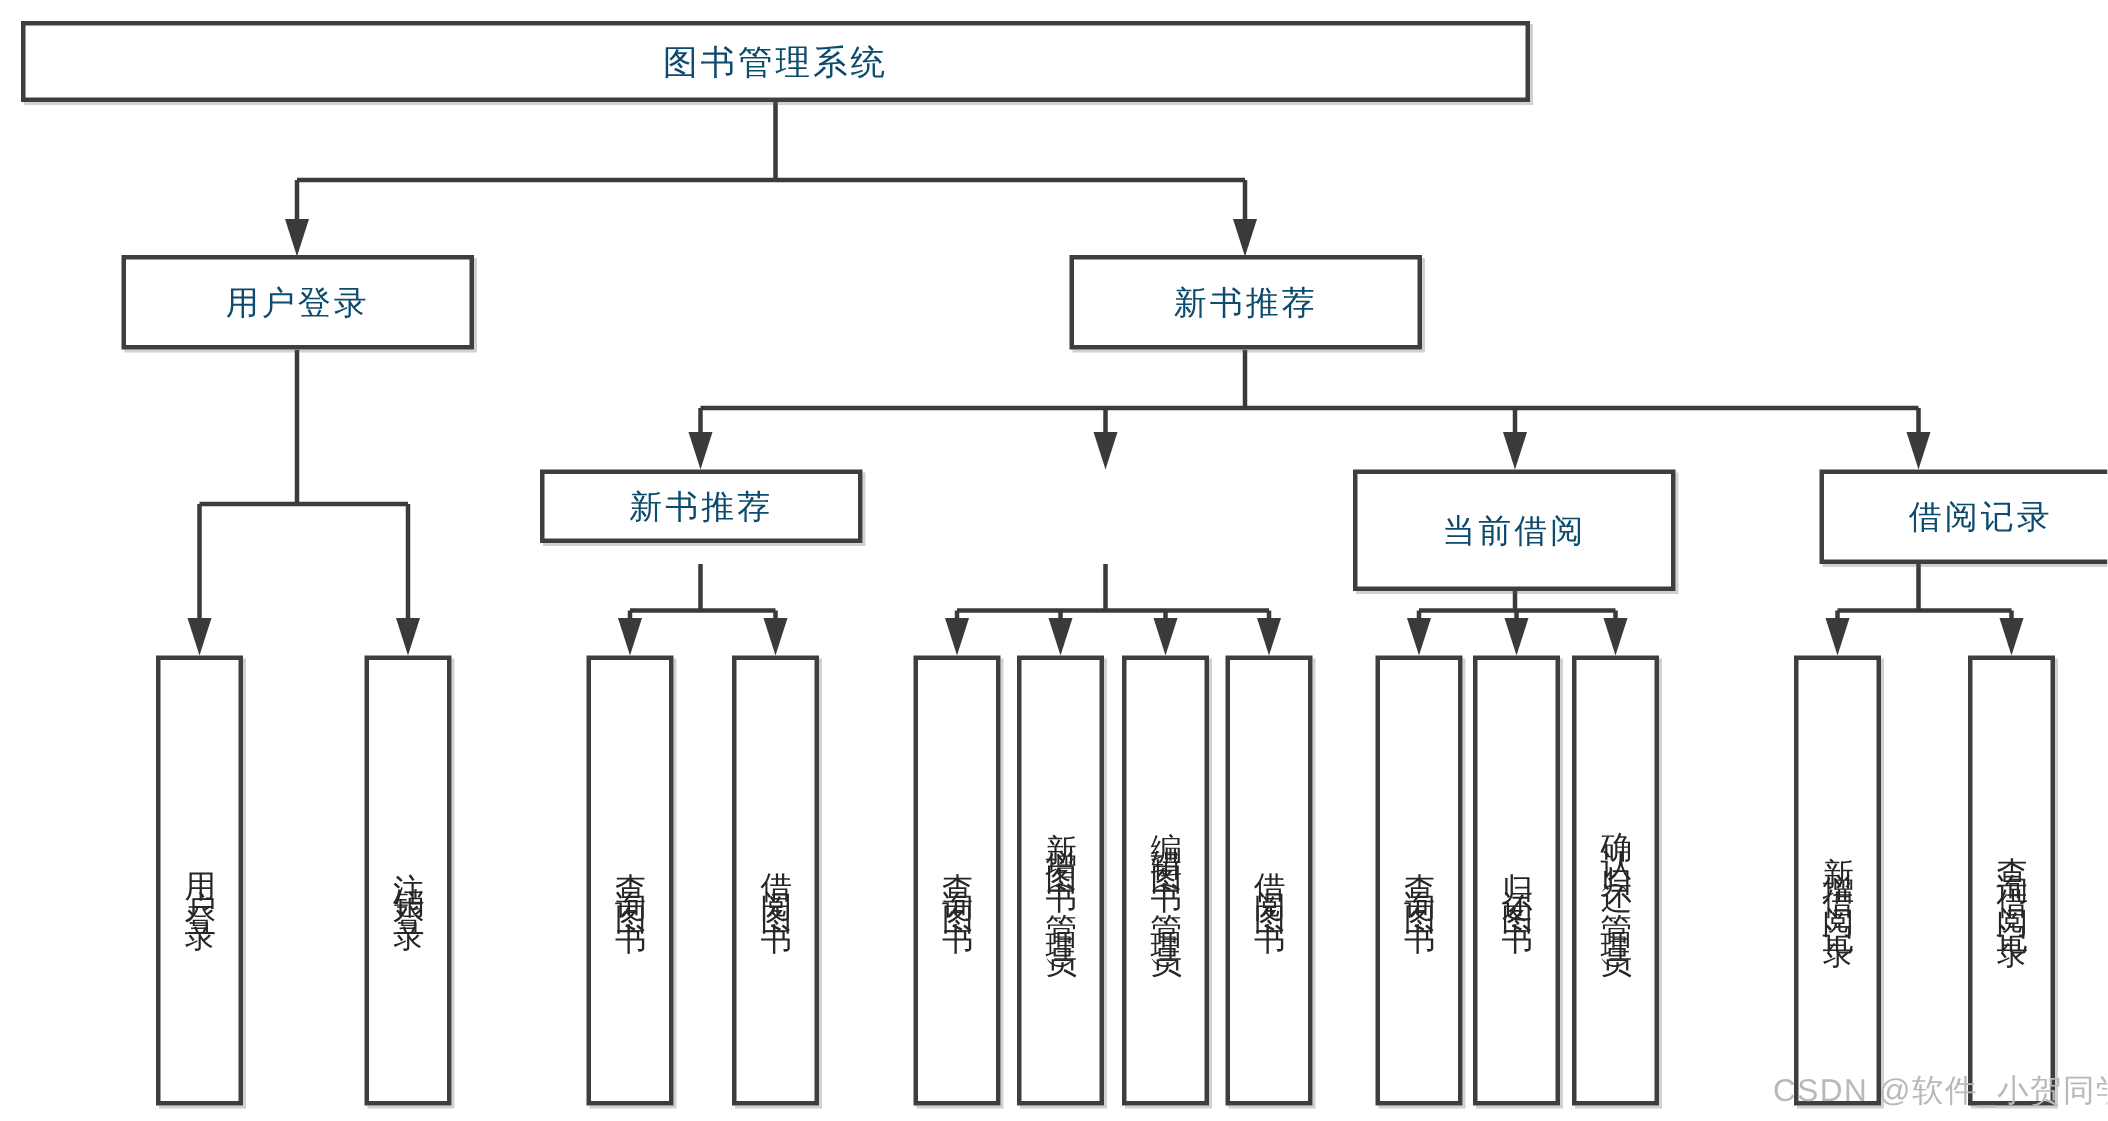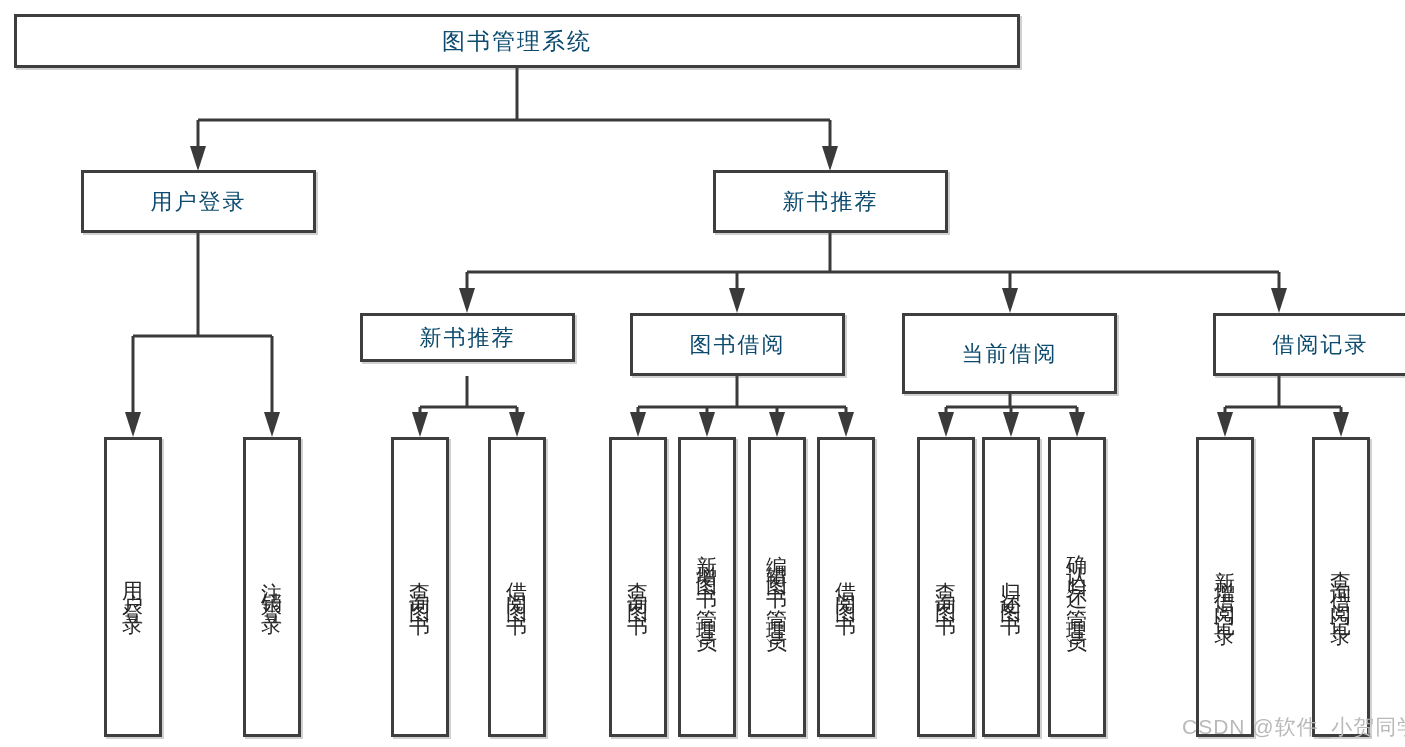--- a/index.html
+++ b/index.html
@@ -124,23 +124,20 @@
   <div class="box h" style="left:81px;top:170px;width:235px;height:63px">
     <span>用户登录</span>
   </div>
   <div class="box h" style="left:713px;top:170px;width:235px;height:63px">
     <span>新书推荐</span>
   </div>
 
   <div class="box h" style="left:360px;top:313px;width:215px;height:49px">
     <span>新书推荐</span>
   </div>
-  <div class="box h" style="left:630px;top:313px;width:215px;height:63px">
-    <span>图书借阅</span>
-  </div>
   <div class="box h" style="left:902px;top:313px;width:215px;height:81px">
     <span>当前借阅</span>
   </div>
   <div class="box h" style="left:1213px;top:313px;width:215px;height:63px">
     <span>借阅记录</span>
   </div>
 
   <div class="box v" style="left:104px;top:437px;width:58px;height:300px">
     <span>用户登录</span>
   </div>

